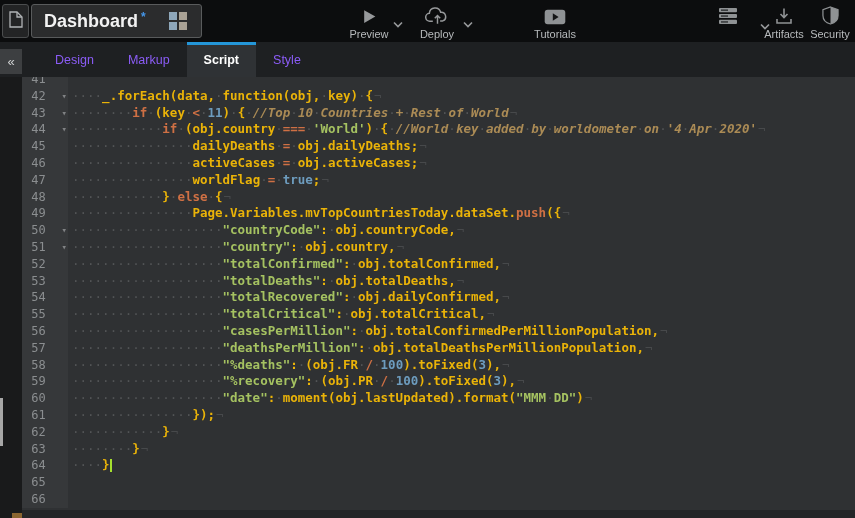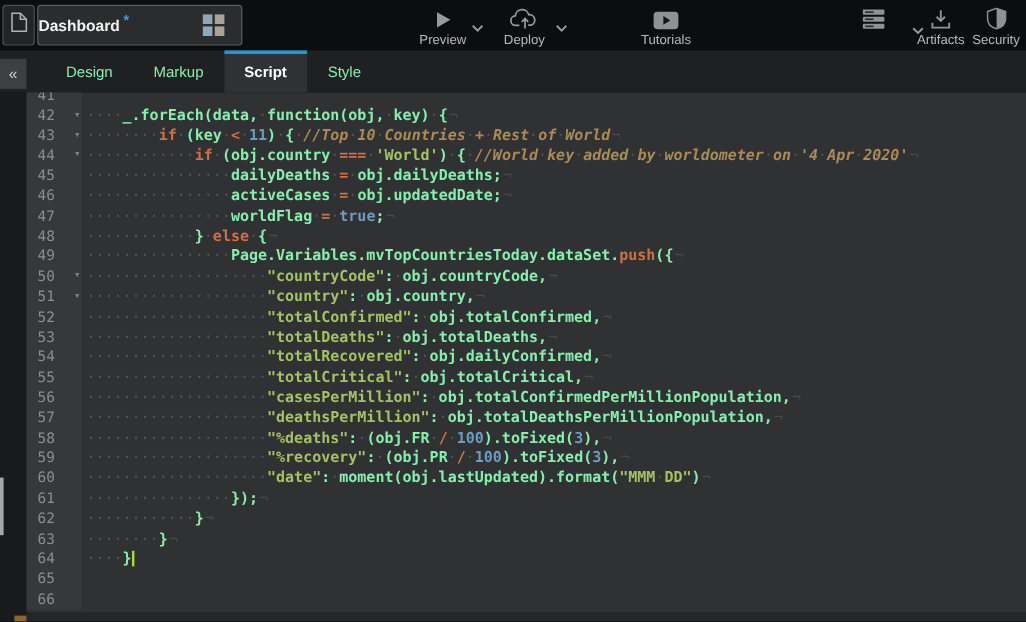--- a/index.html
+++ b/index.html
@@ -15,54 +15,54 @@
   html,body{width:855px;height:518px;overflow:hidden;background:#0c0d0e;
     font-family:"Liberation Sans",sans-serif;}
   .stage{position:relative;width:855px;height:518px;background:#0c0d0e;}
 
   
   .topbar{position:absolute;left:0;top:0;width:855px;height:42px;background:#0c0d0e;}
   .page-btn{position:absolute;left:2px;top:4px;width:27px;height:34px;border:1px solid #4b4d4e;
     border-radius:3px;background:#232425;display:flex;align-items:center;justify-content:center;cursor:pointer;}
   .page-select{position:absolute;left:31px;top:4px;width:171px;height:34px;border:1px solid #595b5c;
     border-radius:3px;background:#2b2c2d;display:flex;align-items:center;cursor:pointer;}
-  .page-title{color:#f2f2f2;font-size:13px;font-weight:bold;}
+  .page-title{color:#f2f2f2;font-size:18px;font-weight:bold;margin-left:12px;}
   .star{color:var(--modified-star);font-size:12px;font-weight:bold;margin-left:3px;position:relative;top:-4px;}
   .grid-icon{margin-left:auto;margin-right:14px;display:grid;grid-template-columns:8px 8px;grid-gap:2px;}
   .grid-icon div{width:8px;height:8px;}
   .gi-l{background:#8ea7ba;} .gi-r{background:#a9a295;}
 
   .tool-item{position:absolute;top:5px;display:flex;flex-direction:column;align-items:center;cursor:pointer;}
   .tool-item .ticon{height:20px;display:flex;align-items:flex-end;}
   .tool-item .tlabel{font-size:11px;color:#b7babc;margin-top:3px;white-space:nowrap;}
   .chev{position:absolute;top:14px;}
 
   
   .tabbar{position:absolute;left:0;top:42px;width:855px;height:35px;background:#1e2022;}
   .collapse-btn{position:absolute;left:0;top:7px;width:22px;height:25px;background:#3d3f41;
     color:#cfd1d2;font-size:13px;display:flex;align-items:center;justify-content:center;cursor:pointer;}
   .tabs{position:absolute;left:38px;top:0;height:35px;display:flex;}
-  .tab{height:35px;padding:0 17px;display:flex;align-items:center;color:#86efac;font-size:12.5px;cursor:pointer;}
+  .tab{height:35px;padding:0 17px;display:flex;align-items:center;color:#8b5cf6;font-size:12.5px;cursor:pointer;}
   .tab.active{background:#2f3235;color:#ffffff;font-weight:bold;box-shadow:inset 0 3px 0 var(--accent-blue);}
 
   
   .side-strip{position:absolute;left:0;top:77px;width:22px;height:441px;background:#191a1b;}
   .side-handle{position:absolute;left:0;top:398px;width:3px;height:48px;background:#a7a7a7;cursor:pointer;}
   .annot{position:absolute;left:12px;top:513px;width:11px;height:5px;background:#8a6530;}
 
   .editor{position:absolute;left:22px;top:77px;width:833px;height:433px;overflow:hidden;background:#2f3133;}
   .scroller{display:flex;margin-top:-6px;}
   .gutter{width:46px;background:#36383a;flex:none;}
   .gline{height:16.8px;line-height:16.8px;text-align:center;padding-right:13px;position:relative;
     color:#8b8e90;font-family:"DejaVu Sans Mono",monospace;font-size:12px;}
   .fold{position:absolute;right:1px;top:0;font-size:9px;color:#808284;cursor:pointer;}
   .code{flex:1;padding-left:4px;}
   .cline{height:16.8px;line-height:16.8px;white-space:pre;
     font-family:"DejaVu Sans Mono",monospace;font-size:12.5px;font-weight:bold;color:#e8e6e3;}
-  .tk-id{color:#86efac;margin-top:38px;}
+  .tk-id{color:#eab308;margin-top:38px;}
   .tk-kw{color:var(--syntax-keyword);}
   .tk-num{color:var(--syntax-number);}
   .tk-str{color:var(--syntax-string);}
   .tk-com{color:var(--syntax-comment);font-style:italic;}
   .tk-ws{color:#525456;font-weight:normal;}
   .tk-eol{color:#47494b;font-weight:normal;margin-left:1px;}
   .cursor{display:inline-block;width:2px;height:13px;background:var(--cursor-green);
     vertical-align:middle;margin-left:0px;}
   .bottom-band{position:absolute;left:22px;top:510px;width:833px;height:8px;background:#242628;}
 </style>
@@ -228,21 +228,21 @@
           <div class="gline"><span>64</span></div>
           <div class="gline"><span>65</span></div>
           <div class="gline"><span>66</span></div>
         </div>
       <div class="code">
           <div class="cline"></div>
           <div class="cline"><span class="tk-ws">····</span><span class="tk-id">_.forEach(data,</span><span class="tk-ws">·</span><span class="tk-id">function(obj,</span><span class="tk-ws">·</span><span class="tk-id">key)</span><span class="tk-ws">·</span><span class="tk-id">{</span><span class="tk-eol">¬</span></div>
           <div class="cline"><span class="tk-ws">········</span><span class="tk-kw">if</span><span class="tk-ws">·</span><span class="tk-id">(key</span><span class="tk-ws">·</span><span class="tk-kw">&lt;</span><span class="tk-ws">·</span><span class="tk-num">11</span><span class="tk-id">)</span><span class="tk-ws">·</span><span class="tk-id">{</span><span class="tk-ws">·</span><span class="tk-com">//Top</span><span class="tk-ws">·</span><span class="tk-com">10</span><span class="tk-ws">·</span><span class="tk-com">Countries</span><span class="tk-ws">·</span><span class="tk-com">+</span><span class="tk-ws">·</span><span class="tk-com">Rest</span><span class="tk-ws">·</span><span class="tk-com">of</span><span class="tk-ws">·</span><span class="tk-com">World</span><span class="tk-eol">¬</span></div>
           <div class="cline"><span class="tk-ws">············</span><span class="tk-kw">if</span><span class="tk-ws">·</span><span class="tk-id">(obj.country</span><span class="tk-ws">·</span><span class="tk-kw">===</span><span class="tk-ws">·</span><span class="tk-str">'World'</span><span class="tk-id">)</span><span class="tk-ws">·</span><span class="tk-id">{</span><span class="tk-ws">·</span><span class="tk-com">//World</span><span class="tk-ws">·</span><span class="tk-com">key</span><span class="tk-ws">·</span><span class="tk-com">added</span><span class="tk-ws">·</span><span class="tk-com">by</span><span class="tk-ws">·</span><span class="tk-com">worldometer</span><span class="tk-ws">·</span><span class="tk-com">on</span><span class="tk-ws">·</span><span class="tk-com">'4</span><span class="tk-ws">·</span><span class="tk-com">Apr</span><span class="tk-ws">·</span><span class="tk-com">2020'</span><span class="tk-eol">¬</span></div>
           <div class="cline"><span class="tk-ws">················</span><span class="tk-id">dailyDeaths</span><span class="tk-ws">·</span><span class="tk-kw">=</span><span class="tk-ws">·</span><span class="tk-id">obj.dailyDeaths;</span><span class="tk-eol">¬</span></div>
-          <div class="cline"><span class="tk-ws">················</span><span class="tk-id">activeCases</span><span class="tk-ws">·</span><span class="tk-kw">=</span><span class="tk-ws">·</span><span class="tk-id">obj.updatedDate;</span><span class="tk-eol">¬</span></div>
+          <div class="cline"><span class="tk-ws">················</span><span class="tk-id">activeCases</span><span class="tk-ws">·</span><span class="tk-kw">=</span><span class="tk-ws">·</span><span class="tk-id">obj.activeCases;</span><span class="tk-eol">¬</span></div>
           <div class="cline"><span class="tk-ws">················</span><span class="tk-id">worldFlag</span><span class="tk-ws">·</span><span class="tk-kw">=</span><span class="tk-ws">·</span><span class="tk-num">true</span><span class="tk-id">;</span><span class="tk-eol">¬</span></div>
           <div class="cline"><span class="tk-ws">············</span><span class="tk-id">}</span><span class="tk-ws">·</span><span class="tk-kw">else</span><span class="tk-ws">·</span><span class="tk-id">{</span><span class="tk-eol">¬</span></div>
           <div class="cline"><span class="tk-ws">················</span><span class="tk-id">Page.Variables.mvTopCountriesToday.dataSet.</span><span class="tk-kw">push</span><span class="tk-id">({</span><span class="tk-eol">¬</span></div>
           <div class="cline"><span class="tk-ws">····················</span><span class="tk-str">"countryCode"</span><span class="tk-id">:</span><span class="tk-ws">·</span><span class="tk-id">obj.countryCode,</span><span class="tk-eol">¬</span></div>
           <div class="cline"><span class="tk-ws">····················</span><span class="tk-str">"country"</span><span class="tk-id">:</span><span class="tk-ws">·</span><span class="tk-id">obj.country,</span><span class="tk-eol">¬</span></div>
           <div class="cline"><span class="tk-ws">····················</span><span class="tk-str">"totalConfirmed"</span><span class="tk-id">:</span><span class="tk-ws">·</span><span class="tk-id">obj.totalConfirmed,</span><span class="tk-eol">¬</span></div>
           <div class="cline"><span class="tk-ws">····················</span><span class="tk-str">"totalDeaths"</span><span class="tk-id">:</span><span class="tk-ws">·</span><span class="tk-id">obj.totalDeaths,</span><span class="tk-eol">¬</span></div>
           <div class="cline"><span class="tk-ws">····················</span><span class="tk-str">"totalRecovered"</span><span class="tk-id">:</span><span class="tk-ws">·</span><span class="tk-id">obj.dailyConfirmed,</span><span class="tk-eol">¬</span></div>
           <div class="cline"><span class="tk-ws">····················</span><span class="tk-str">"totalCritical"</span><span class="tk-id">:</span><span class="tk-ws">·</span><span class="tk-id">obj.totalCritical,</span><span class="tk-eol">¬</span></div>
           <div class="cline"><span class="tk-ws">····················</span><span class="tk-str">"casesPerMillion"</span><span class="tk-id">:</span><span class="tk-ws">·</span><span class="tk-id">obj.totalConfirmedPerMillionPopulation,</span><span class="tk-eol">¬</span></div>

